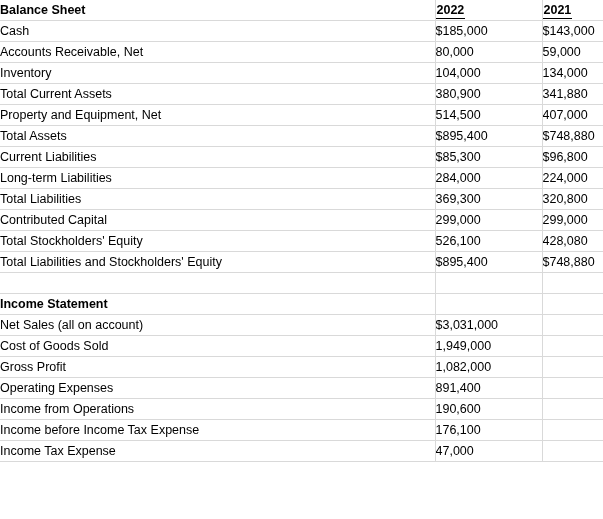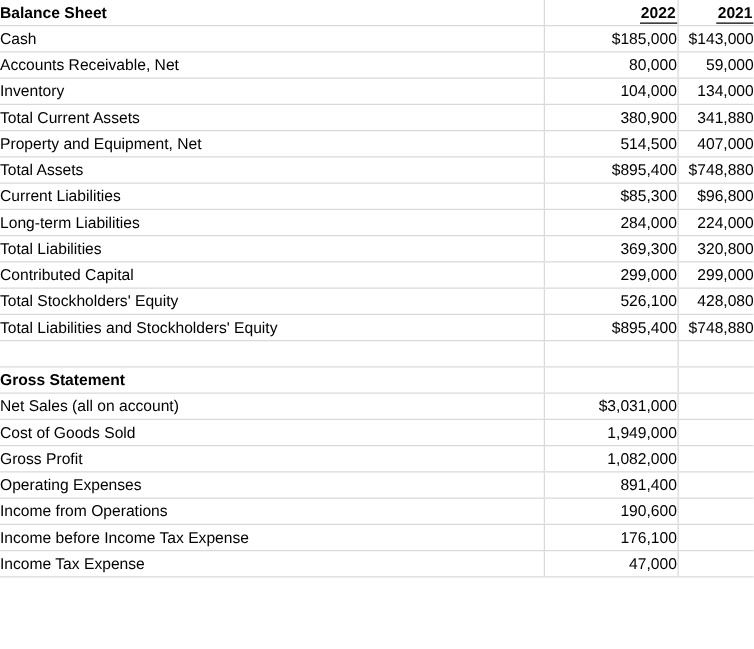--- a/index.html
+++ b/index.html
@@ -34,21 +34,21 @@
   col.c-label { width: 435px; }
   col.c-y1    { width: 107px; }
   col.c-y2    { width: 61px; }
 
   td.label {
     padding-left: 4px;
     text-align: left;
   }
   td.num {
     padding-right: 5px;
-    text-align: right;
+    text-align: left;
     border-left: 1px solid #d9d9d9;
   }
   td.num.y2 { border-right: none; }
 
   
   .bold { font-weight: bold; }
   .indent { padding-left: 14px; }
 
   
   td.yearhead {
@@ -160,21 +160,21 @@
       <td class="num y2 dbl-under">$748,880</td>
     </tr>
 
     <tr>
       <td class="label blankrow"></td>
       <td class="num blankrow"></td>
       <td class="num y2 blankrow"></td>
     </tr>
 
     <tr>
-      <td class="label bold">Gross Statement</td>
+      <td class="label bold">Income Statement</td>
       <td class="num"></td>
       <td class="num y2"></td>
     </tr>
 
     <tr>
       <td class="label">Net Sales (all on account)</td>
       <td class="num">$3,031,000</td>
       <td class="num y2"></td>
     </tr>
 

